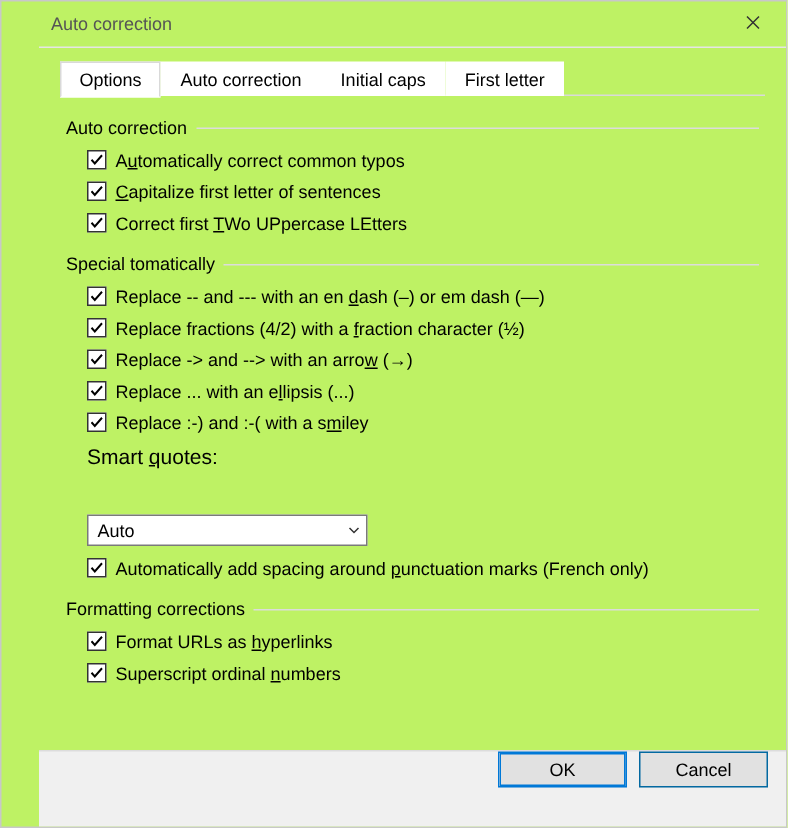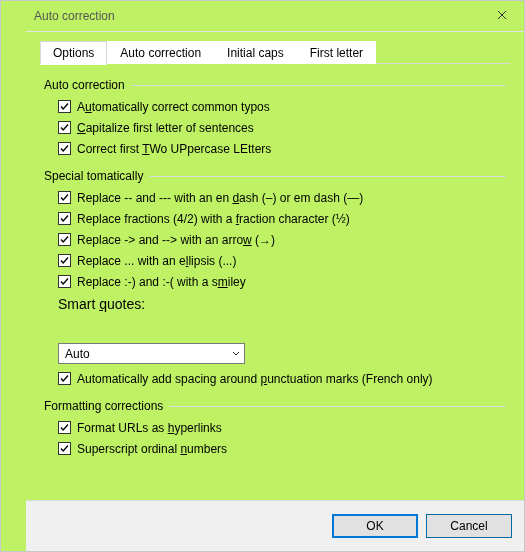--- a/index.html
+++ b/index.html
@@ -140,21 +140,20 @@
     font-size: 12px;
     background: #fff;
     margin-top: 28px;
   }
   .select .caret svg { width: 8px; height: 8px; display:block; }
   .footer {
     height: 50px;
     border-top: 1px solid #dcdcdc;
     display: flex;
     justify-content: flex-end;
-    align-items: center;
     gap: 8px;
     padding: 0 12px;
     background: #f0f0f0;
   }
   .btn {
     min-width: 86px;
     height: 24px;
     box-sizing: border-box;
     font-size: 12px;
     display: inline-flex;

